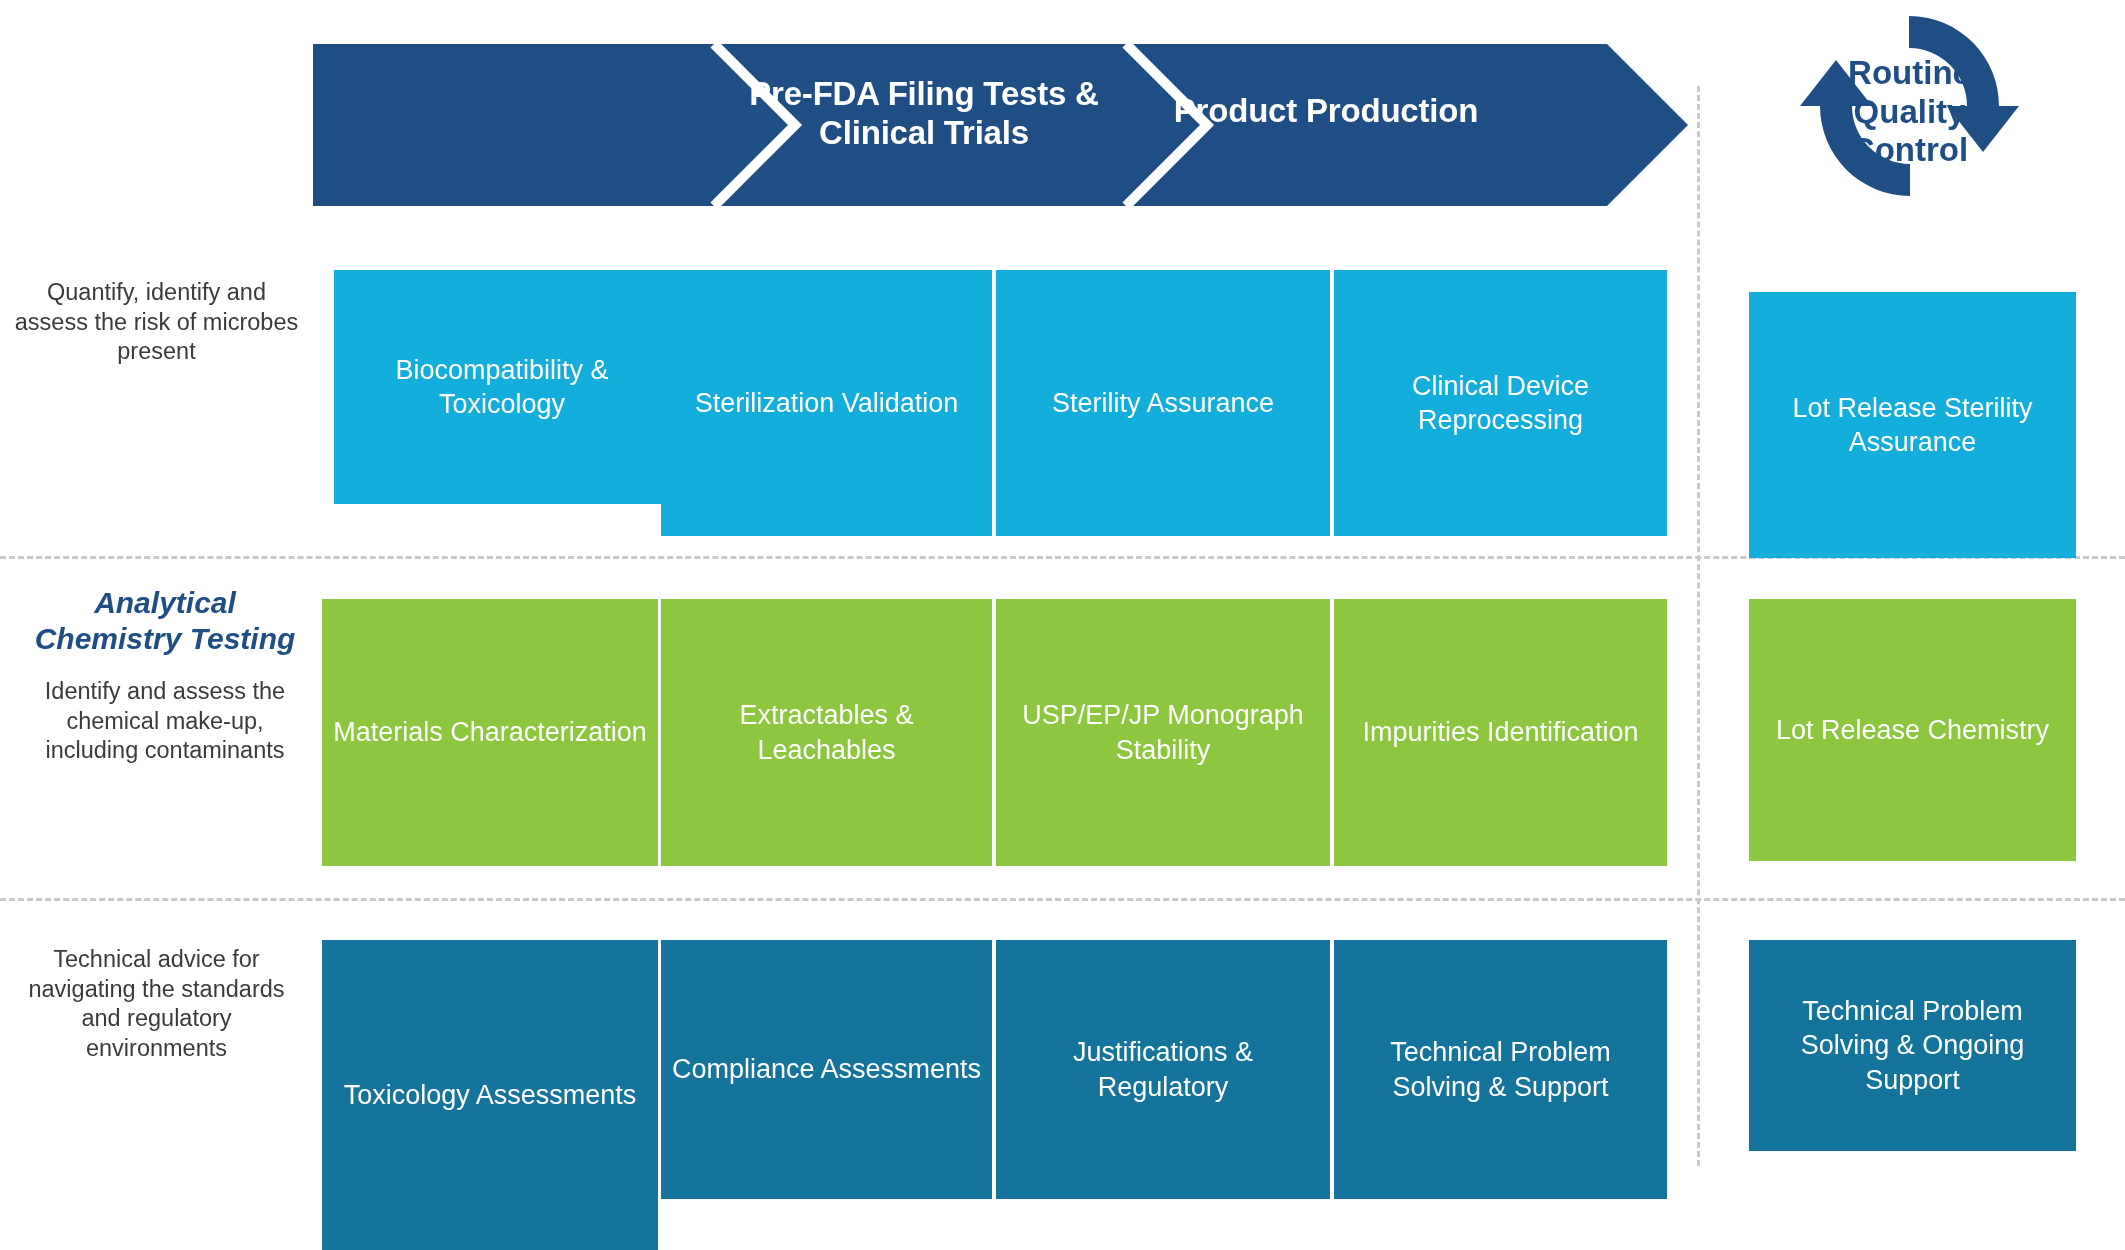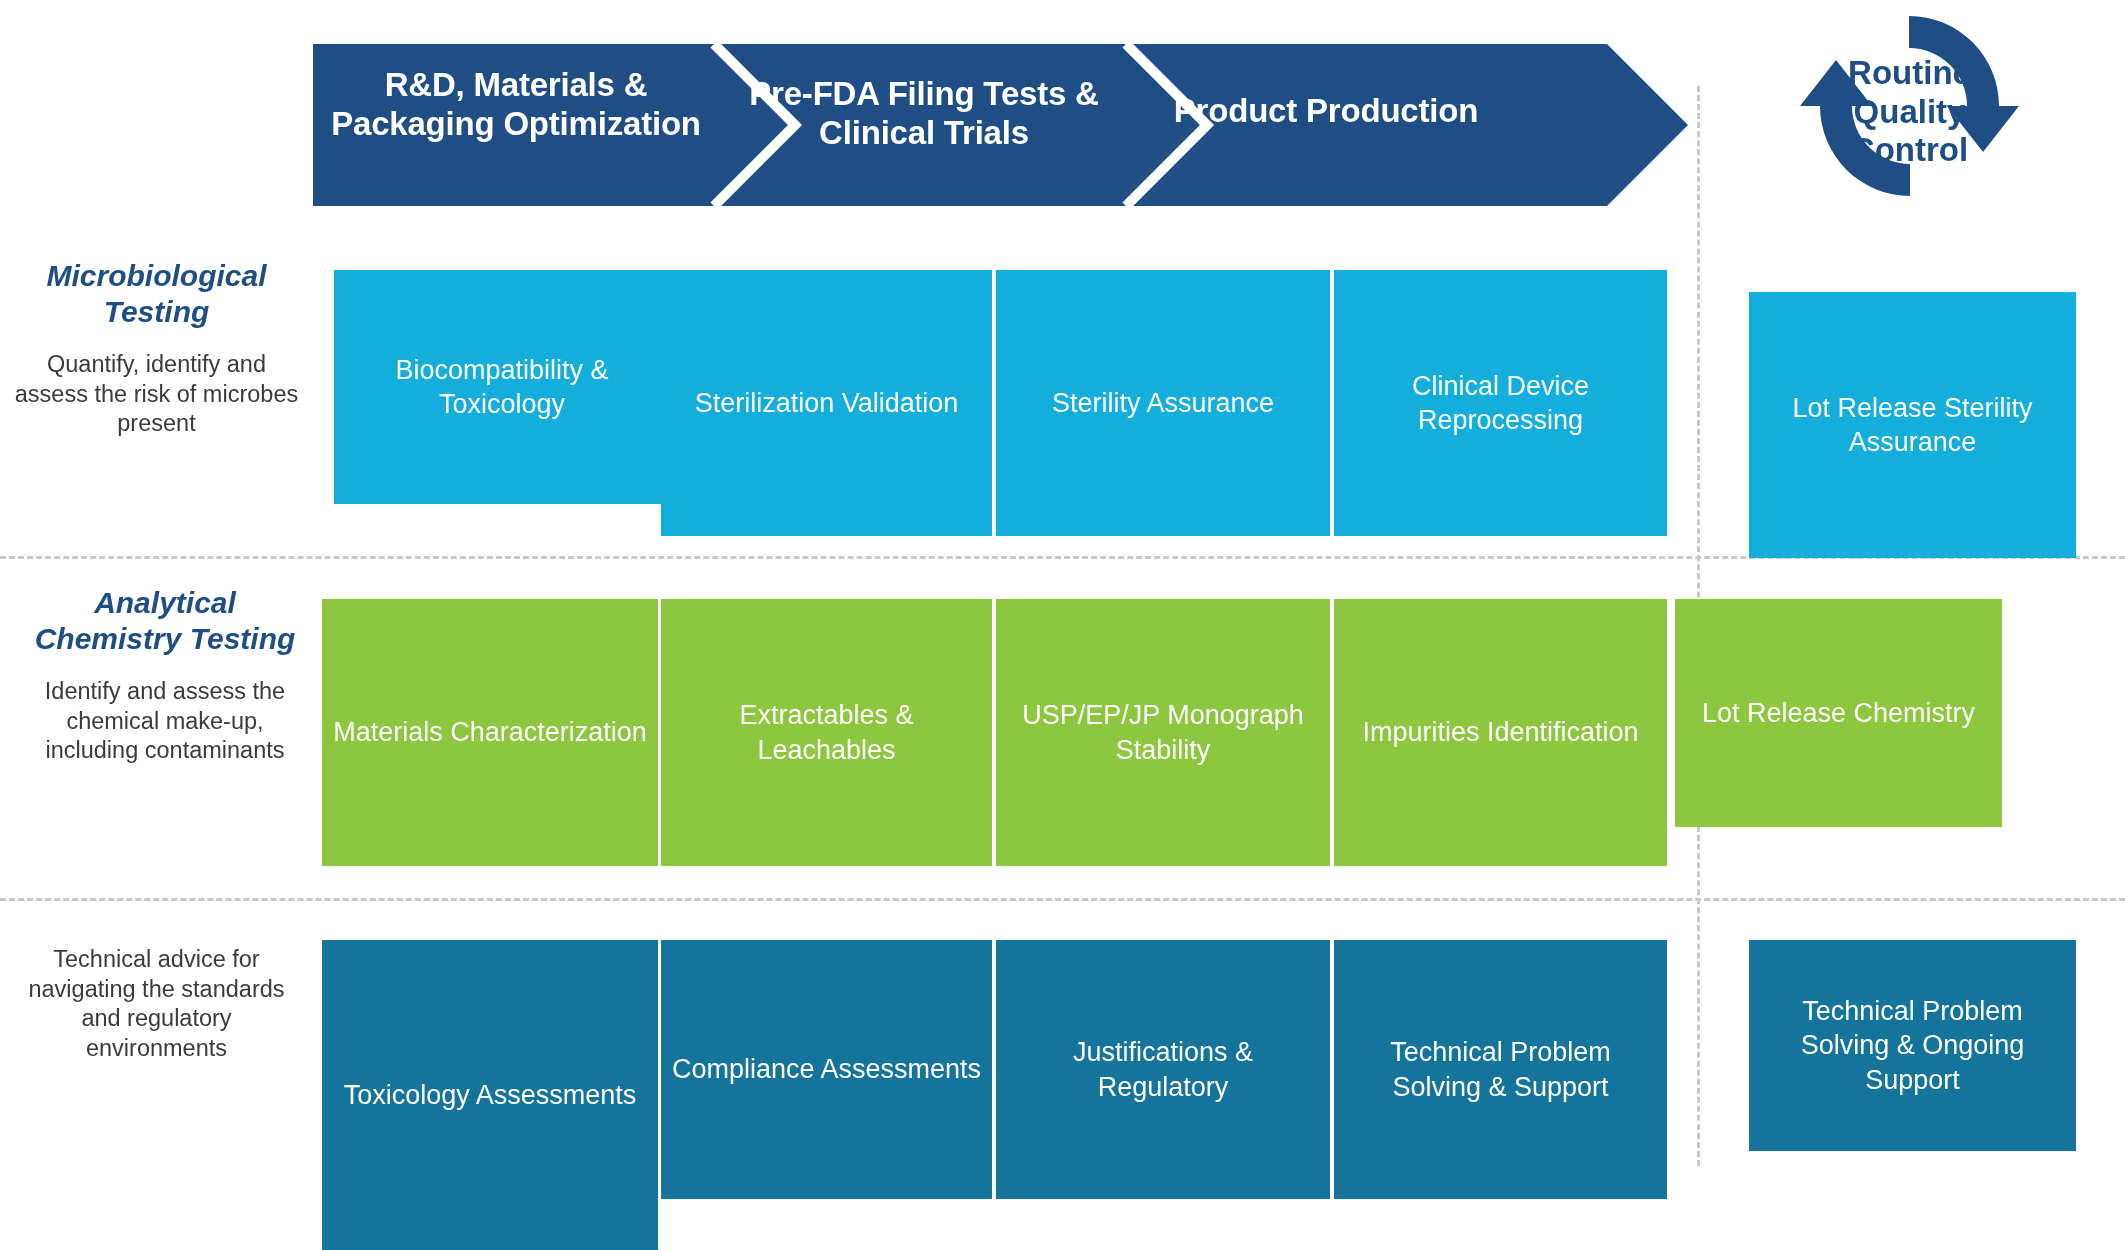--- a/index.html
+++ b/index.html
@@ -118,21 +118,20 @@
 <body>
 
 <div id="root">
 
   <div id="process-banner">
     <svg width="1375" height="162" viewBox="0 0 1375 162">
       <path d="M0,0 L1294,0 L1375,81 L1294,162 L0,162 Z" fill="#1F4E85"></path>
       <path d="M401,0 L482,81 L401,162" fill="none" stroke="#ffffff" stroke-width="10"></path>
       <path d="M813,0 L894,81 L813,162" fill="none" stroke="#ffffff" stroke-width="10"></path>
     </svg>
-    <div class="phase-label" id="phase-0">R&amp;D, Materials &amp; Packaging Optimization</div>
     <div class="phase-label" id="phase-1">Pre-FDA Filing Tests  &amp; Clinical Trials</div>
     <div class="phase-label" id="phase-2">Product Production</div>
   </div>
 
   <div id="qc-cycle">
     <svg width="225" height="200" viewBox="0 0 225 200">
       <g fill="#1F4E85">
 
         <path d="M112,10
                  A 90,90 0 0 1 202,100
@@ -146,40 +145,39 @@
       </g>
     </svg>
     <div id="qc-label">Routine Quality Control</div>
   </div>
 
   <div class="hdash" style="top:556px;"></div>
   <div class="hdash" style="top:898px;"></div>
   <div id="vdash"></div>
 
   <div class="row-label" style="top:258px;">
-    <div class="row-title">Microbiological Testing</div>
     <div class="row-desc">Quantify, identify and assess the risk of microbes present</div>
   </div>
 
   <div class="card c-micro" style="left:322px;  top:270px; width:336px; height:234px;margin-left:12px;">Biocompatibility &amp; Toxicology</div>
   <div class="card c-micro" style="left:661px;  top:270px; width:331px; height:266px;">Sterilization Validation</div>
   <div class="card c-micro" style="left:996px;  top:270px; width:334px; height:266px;">Sterility Assurance</div>
   <div class="card c-micro" style="left:1334px; top:270px; width:333px; height:266px;">Clinical Device Reprocessing</div>
   <div class="card c-micro" style="left:1749px; top:270px; width:327px; height:266px;margin-top:22px;">Lot Release Sterility Assurance</div>
 
   <div class="row-label" style="top:585px;padding-left:27px;">
     <div class="row-title">Analytical Chemistry Testing</div>
     <div class="row-desc">Identify and assess the chemical make-up, including contaminants</div>
   </div>
 
   <div class="card c-chem" style="left:322px;  top:599px; width:336px; height:267px;">Materials Characterization</div>
   <div class="card c-chem" style="left:661px;  top:599px; width:331px; height:267px;">Extractables &amp; Leachables</div>
   <div class="card c-chem" style="left:996px;  top:599px; width:334px; height:267px;">USP/EP/JP Monograph Stability</div>
   <div class="card c-chem" style="left:1334px; top:599px; width:333px; height:267px;">Impurities Identification</div>
-  <div class="card c-chem" style="left:1675px; top:599px; width:327px; height:228px;">Lot Release Chemistry</div>
+  <div class="card c-chem" style="left:1749px; top:599px; width:327px; height:262px;">Lot Release Chemistry</div>
 
   <div class="row-label" style="top:925px;">
     <div class="row-desc">Technical advice for navigating the standards and regulatory environments</div>
   </div>
 
   <div class="card c-adv" style="left:322px;  top:940px; width:336px; height:310px;">Toxicology Assessments</div>
   <div class="card c-adv" style="left:661px;  top:940px; width:331px; height:259px;">Compliance Assessments</div>
   <div class="card c-adv" style="left:996px;  top:940px; width:334px; height:259px;">Justifications &amp; Regulatory</div>
   <div class="card c-adv" style="left:1334px; top:940px; width:333px; height:259px;">Technical Problem Solving &amp; Support</div>
   <div class="card c-adv" style="left:1749px; top:940px; width:327px; height:211px;">Technical Problem Solving &amp; Ongoing Support</div>

